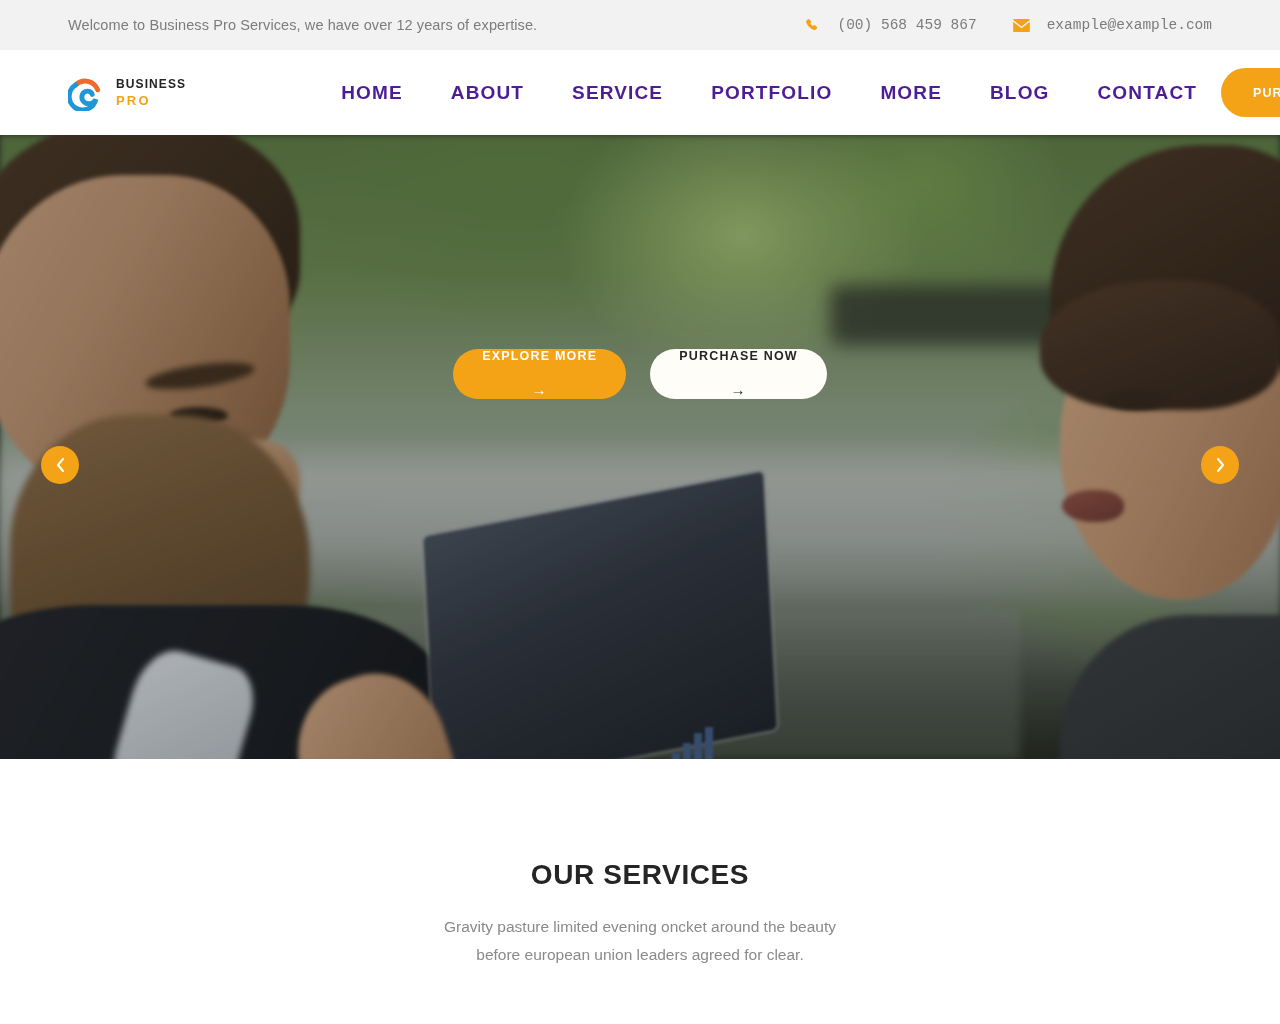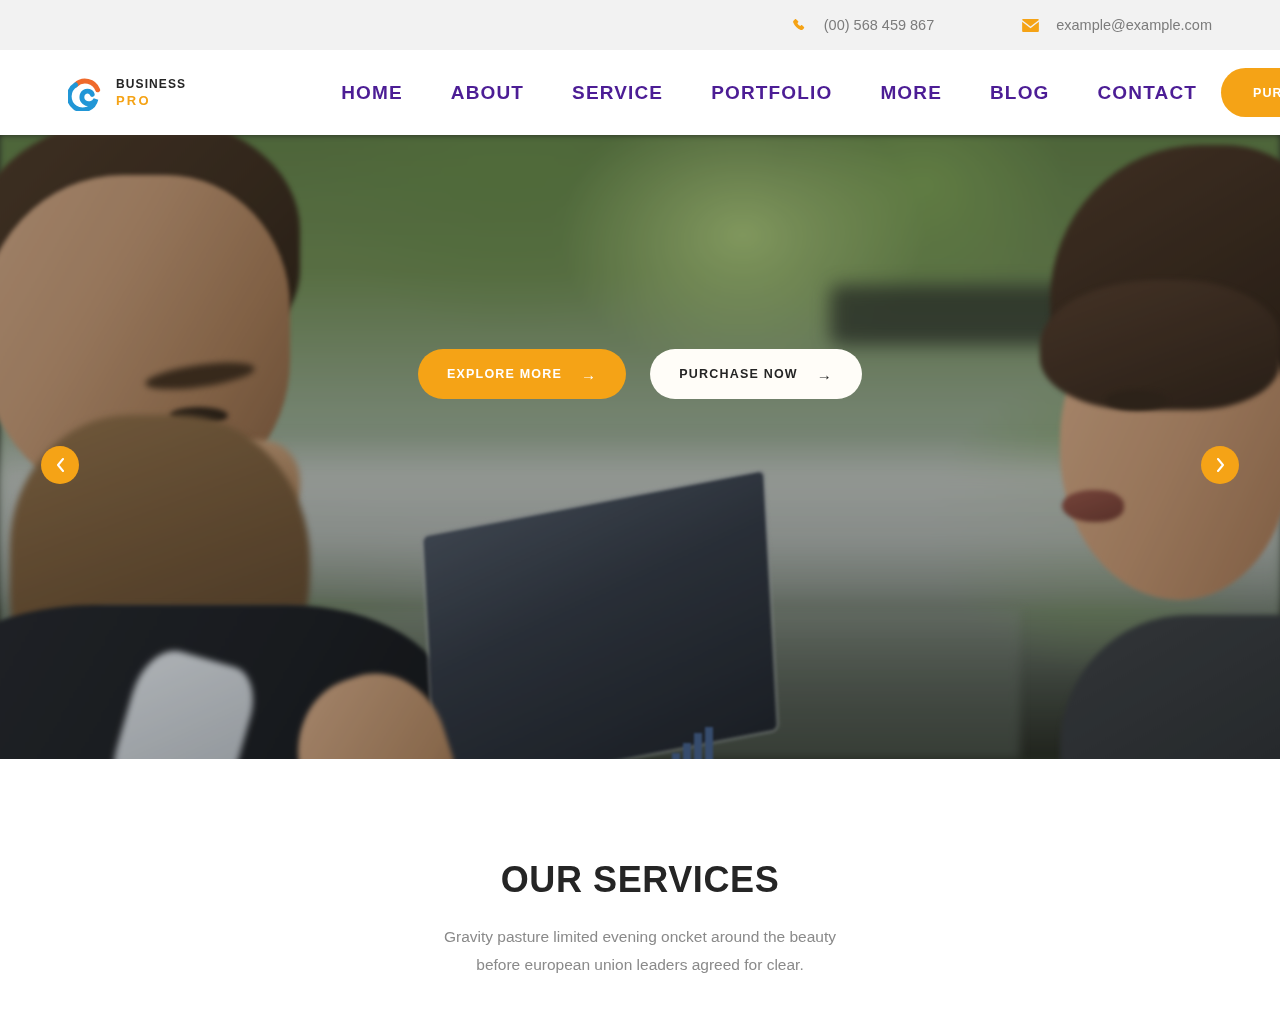--- a/index.html
+++ b/index.html
@@ -21,21 +21,22 @@
   }
   .topbar-welcome {
     font-size: 14.5px;
     color: #7c7c7c;
     letter-spacing: .1px;
   }
   .topbar-right {
     margin-left: auto;
     display: flex;
     align-items: flex-end;
-    gap: 88px;
+    gap: 36px;
+    font-family: Liberation Mono, monospace;
   }
   .topbar-contact {
     display: flex;
     align-items: center;
     gap: 17px;
     font-size: 14.5px;
     color: #7c7c7c;
   }
   .ico-orange { color: #f5a316; display: flex; align-items: center; }
   .ico-orange svg { display: block; }
@@ -261,52 +262,54 @@
     max-width: 760px;
     text-shadow: 0 1px 8px rgba(0,0,0,.4);
   }
   .hero-actions { margin-top: 41px; display: flex; gap: 24px; }
   .btn-hero {
     border: none; border-radius: 30px; height: 50px; padding: 0 29px;
     display: inline-flex; align-items: center; gap: 19px;
     font-size: 12.5px; font-weight: 700; letter-spacing: 1.2px;
     font-family: "Liberation Sans", sans-serif; cursor: pointer;
     white-space: nowrap;
+    flex-direction: column;
   }
   .btn-hero.primary { background: #f5a316; color: #ffffff; }
   .btn-hero.light { background: #fffdf8; color: #252525; }
   .btn-hero .arrow { font-size: 15px; line-height: 1; }
 
   .nav-arrow {
     position: absolute; top: 311px;
     width: 38px; height: 38px; border-radius: 50%;
     background: #f5a316; border: none; color: #ffffff;
     display: flex; align-items: center; justify-content: center;
     cursor: pointer; padding: 0;
   }
   .nav-arrow.prev { left: 41px; }
   .nav-arrow.next { right: 41px; }
   .nav-arrow svg { display: block; }
 
   
   .services { padding-top: 100px; text-align: center; }
   .services-title {
-    font-size: 36px; font-weight: 700; color: #252525;
+    font-size: 28px; font-weight: 700; color: #252525;
     letter-spacing: .6px;
   }
   .services-sub {
     margin-top: 22px;
     font-size: 15.5px; line-height: 1.82; color: #8a8a8a;
     max-width: 430px; margin-left: auto; margin-right: auto;
   }
 </style>
 </head>
 <body>
 
 <div class="topbar">
+  <span class="topbar-welcome">Welcome to Business Pro Services, we have over 12 years of expertise.</span>
   <div class="topbar-right">
     <div class="topbar-contact">
       <span class="ico-orange">
         <svg width="15" height="15" viewBox="0 0 16 16" fill="currentColor">
             <path d="M3.2 1.2 1.6 2.8c-.5.5-.6 1.2-.3 1.9 1.6 3.7 4.3 6.4 8 8 .7.3 1.4.2 1.9-.3l1.6-1.6c.3-.3.3-.8 0-1.1l-2-2c-.3-.3-.8-.3-1.1 0l-.9.9c-1.3-.7-2.4-1.8-3.1-3.1l.9-.9c.3-.3.3-.8 0-1.1l-2-2c-.3-.3-.9-.3-1.4-.3z"></path>
           </svg>
       </span>
       <span>(00) 568 459 867</span>
     </div>
     <div class="topbar-contact">

